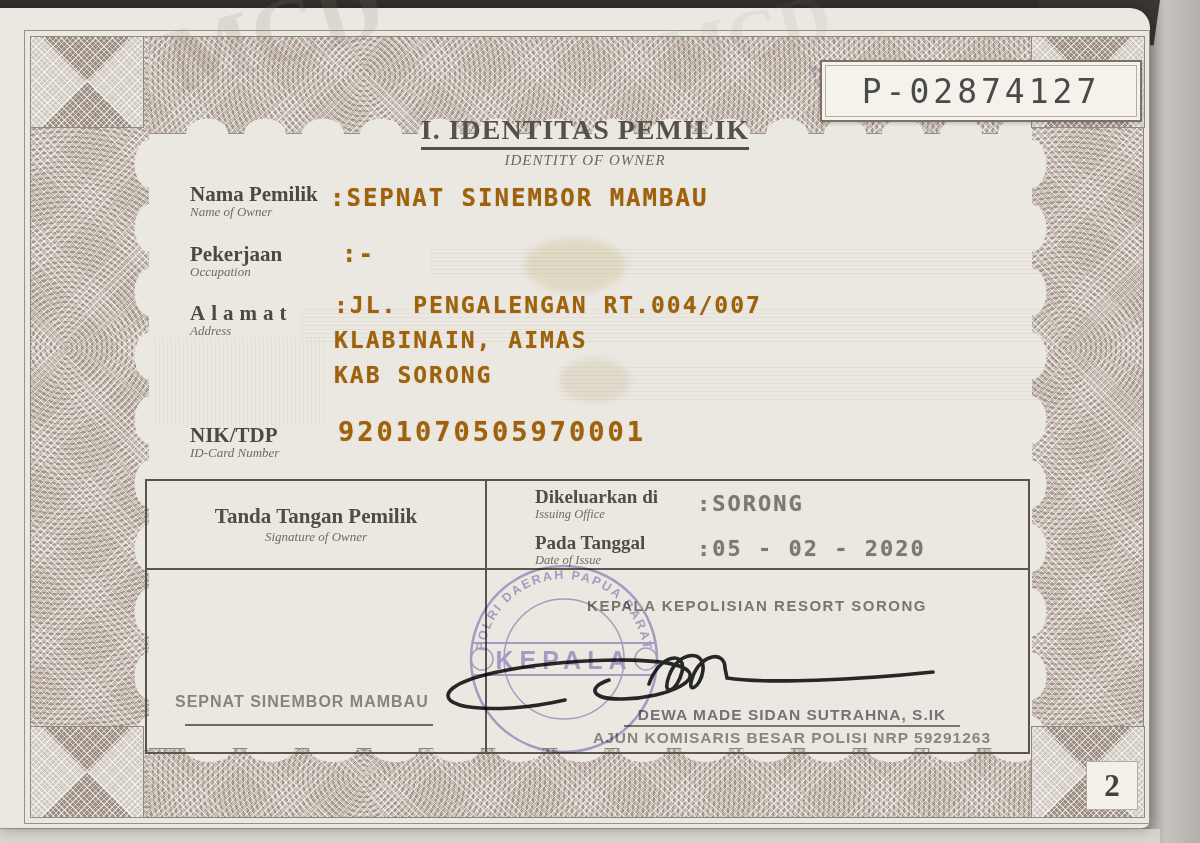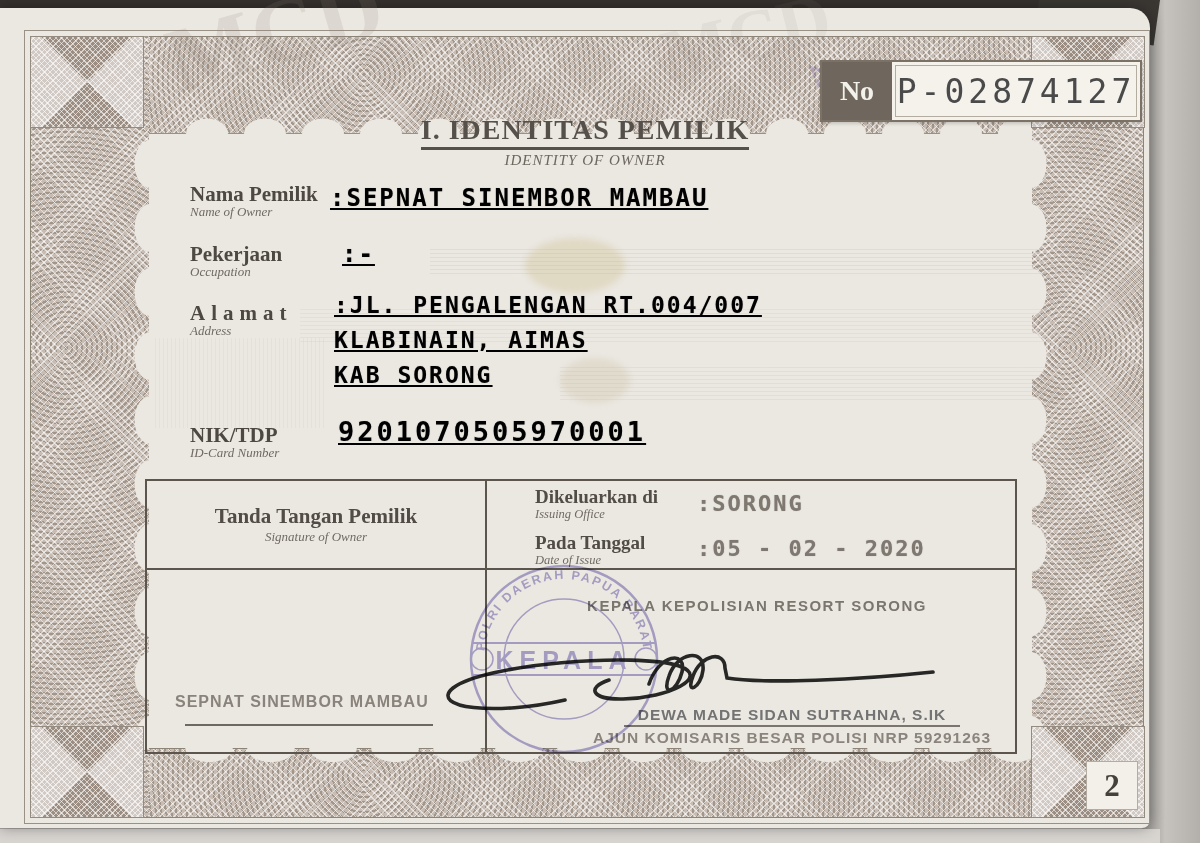--- a/index.html
+++ b/index.html
@@ -78,23 +78,23 @@
   .titlewrap{position:absolute;left:360px;top:106px;width:450px;text-align:center;}
   .title{display:inline-block;font-size:28px;font-weight:bold;color:#55504a;letter-spacing:1px;
     border-bottom:3px solid #55504a;padding-bottom:1px;}
   .subtitle{font-size:15px;font-style:italic;color:#6c675f;letter-spacing:1px;margin-top:2px;}
   
   .flabel{position:absolute;line-height:1.05;}
   .flabel .lab{font-size:21px;font-weight:bold;color:#4d4842;}
   .flabel .sub{font-size:13px;font-style:italic;color:#6f6a62;}
   .spread{letter-spacing:6px;}
   .tval{position:absolute;font-family:"DejaVu Sans Mono",monospace;font-weight:bold;
-    color:#000000;letter-spacing:2px;text-shadow:0 0 1px rgba(126,120,113,.65);white-space:nowrap;text-decoration:underline;}
-  
-  .sigtable{position:absolute;left:145px;top:471px;width:868px;height:271px;border:2px solid #5b554e;}
+    color:#a16207;letter-spacing:2px;text-shadow:0 0 1px rgba(126,120,113,.65);white-space:nowrap;}
+  
+  .sigtable{position:absolute;left:145px;top:471px;width:868px;height:271px;border:2px solid #5b554e;padding-left:13px;}
   .vdiv{position:absolute;left:338px;top:0;bottom:0;width:2px;background:#5b554e;}
   .hdiv{position:absolute;left:0;right:0;top:87px;height:2px;background:#5b554e;}
   .cell-owner{position:absolute;left:0;top:0;width:338px;height:87px;display:flex;flex-direction:column;
     align-items:center;justify-content:center;}
   .cell-owner .lab{font-size:21px;font-weight:bold;color:#514c45;}
   .cell-owner .sub{font-size:13px;font-style:italic;color:#6f6a62;}
   .iss-lab{position:absolute;font-size:19px;font-weight:bold;color:#514c45;line-height:1;}
   .iss-sub{position:absolute;font-size:12.5px;font-style:italic;color:#6f6a62;}
   .typed-sm{position:absolute;font-family:"DejaVu Sans Mono",monospace;font-weight:bold;color:#7e7871;
     letter-spacing:2px;font-size:22px;text-shadow:0 0 1px rgba(126,120,113,.6);white-space:nowrap;}
@@ -149,21 +149,20 @@
   <div class="ripple" style="left:560px;top:358px;width:520px;height:34px;opacity:.4;"></div>
   <div class="ripple" style="left:155px;top:330px;width:170px;height:90px;opacity:.3;
        background:repeating-linear-gradient(90deg, rgba(150,133,116,.25) 0 1px, rgba(0,0,0,0) 1px 4px);"></div>
   <div class="stain" style="left:525px;top:230px;width:100px;height:55px;background:rgba(196,178,118,.28);"></div>
   <div class="stain" style="left:560px;top:350px;width:70px;height:45px;background:rgba(190,172,130,.22);"></div>
   <div class="watermark" style="left:165px;top:-28px;font-size:92px;transform:rotate(-16deg);">MCD</div>
   <div class="watermark" style="left:660px;top:-12px;font-size:72px;transform:rotate(-14deg);color:rgba(140,130,120,.10);">MCD</div>
   <div class="watermark wm-year" style="left:800px;top:66px;font-size:24px;transform:rotate(68deg);">2020</div>
 
   <div class="nobox">
-    <div class="tag">No</div>
     <div class="num">P-02874127</div>
   </div>
 
   <div class="titlewrap">
     <div class="title">I.  IDENTITAS PEMILIK</div>
     <div class="subtitle">IDENTITY OF OWNER</div>
   </div>
 
   <div class="flabel" style="left:190px;top:175px;">
     <div class="lab">Nama Pemilik</div>

